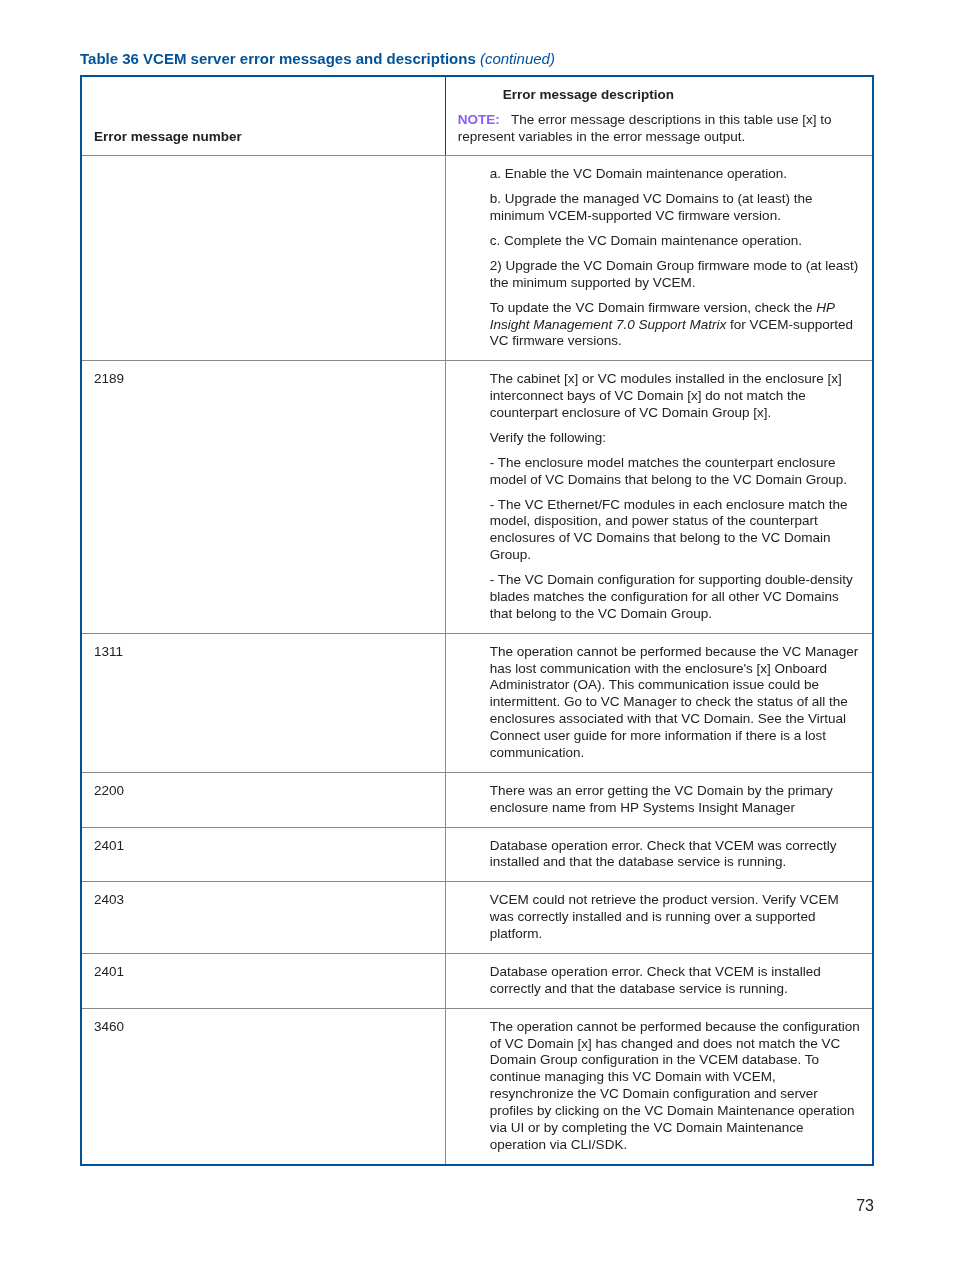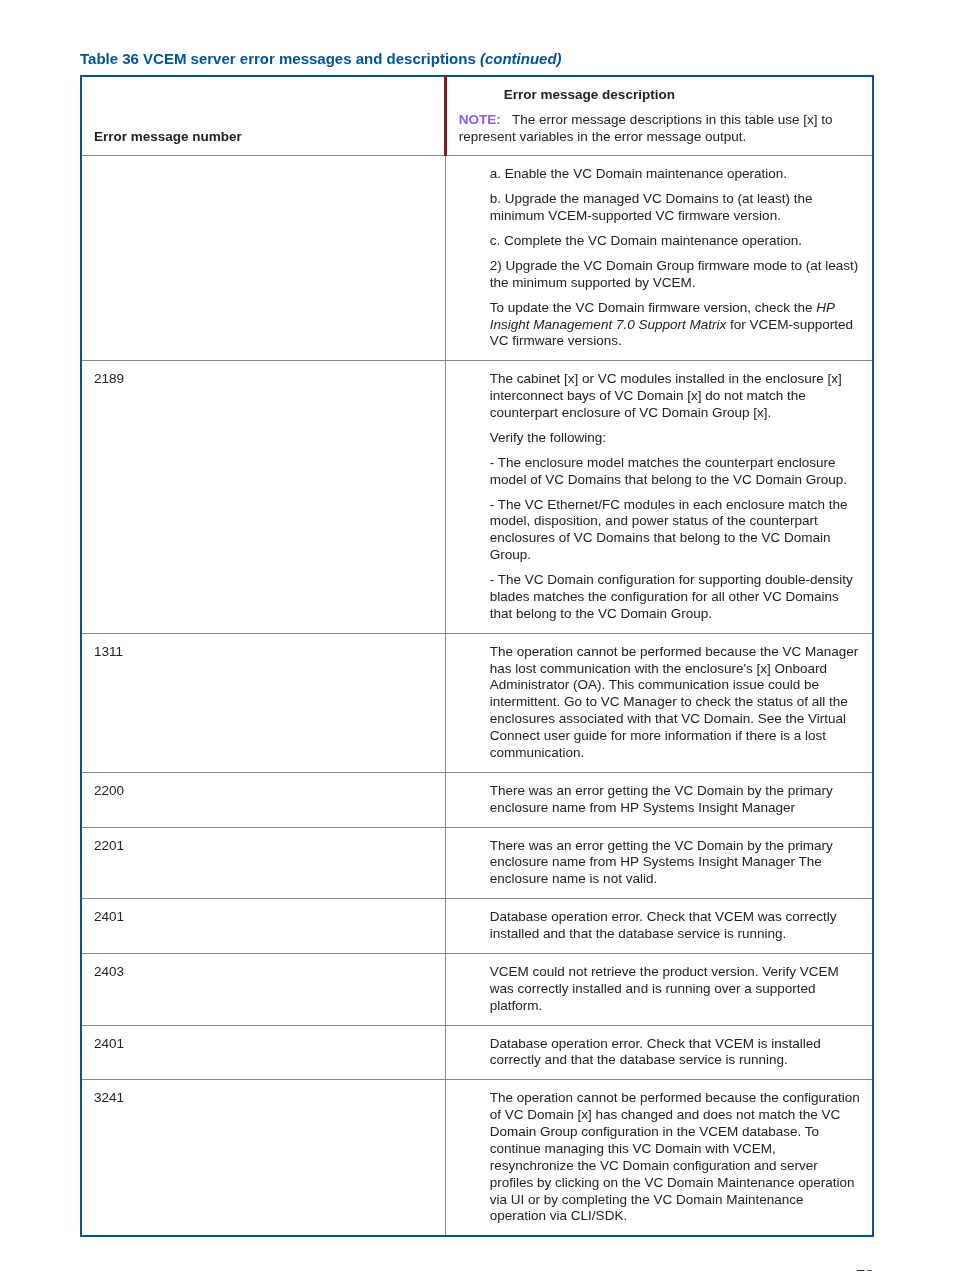--- a/index.html
+++ b/index.html
@@ -13,34 +13,34 @@
     line-height: 1.25;
   }
   .table-title {
     color: #00539b;
     font-weight: bold;
     font-size: 15px;
     margin-bottom: 6px;
   }
   .table-title .cont {
     font-style: italic;
-    font-weight: bold;
+    font-weight: normal;
   }
   table {
     border-collapse: collapse;
     width: 100%;
     border: 2px solid #00539b;
   }
   th {
     text-align: left;
     vertical-align: bottom;
     font-weight: bold;
     padding: 10px 12px;
     border-bottom: 1px solid #888;
-    border-right: 3px solid #7f1d1d;
+    border-right: 1px solid #7f1d1d;
   }
   th:last-child {
     border-right: none;
   }
   td {
     vertical-align: top;
     padding: 10px 12px;
     border-bottom: 1px solid #888;
     border-right: 1px solid #888;
   }
@@ -120,45 +120,39 @@
           <p>The operation cannot be performed because the VC Manager has lost communication with the enclosure's [x] Onboard Administrator (OA). This communication issue could be intermittent. Go to VC Manager to check the status of all the enclosures associated with that VC Domain. See the Virtual Connect user guide for more information if there is a lost communication.</p>
         </td>
       </tr>
       <tr>
         <td>2200</td>
         <td class="desc">
           <p>There was an error getting the VC Domain by the primary enclosure name from HP Systems Insight Manager</p>
         </td>
       </tr>
       <tr>
-        <td>2201</td>
-        <td class="desc">
-          <p>There was an error getting the VC Domain by the primary enclosure name from HP Systems Insight Manager The enclosure name is not valid.</p>
-        </td>
-      </tr>
-      <tr>
         <td>2401</td>
         <td class="desc">
           <p>Database operation error. Check that VCEM was correctly installed and that the database service is running.</p>
         </td>
       </tr>
       <tr>
         <td>2403</td>
         <td class="desc">
           <p>VCEM could not retrieve the product version. Verify VCEM was correctly installed and is running over a supported platform.</p>
         </td>
       </tr>
       <tr>
         <td>2401</td>
         <td class="desc">
           <p>Database operation error. Check that VCEM is installed correctly and that the database service is running.</p>
         </td>
       </tr>
       <tr>
-        <td>3241</td>
+        <td>3460</td>
         <td class="desc">
           <p>The operation cannot be performed because the configuration of VC Domain [x] has changed and does not match the VC Domain Group configuration in the VCEM database. To continue managing this VC Domain with VCEM, resynchronize the VC Domain configuration and server profiles by clicking on the VC Domain Maintenance operation via UI or by completing the VC Domain Maintenance operation via CLI/SDK.</p>
         </td>
       </tr>
     </tbody>
 </table>
 
 <div class="pagenum">73</div>
 
 </body></html>

